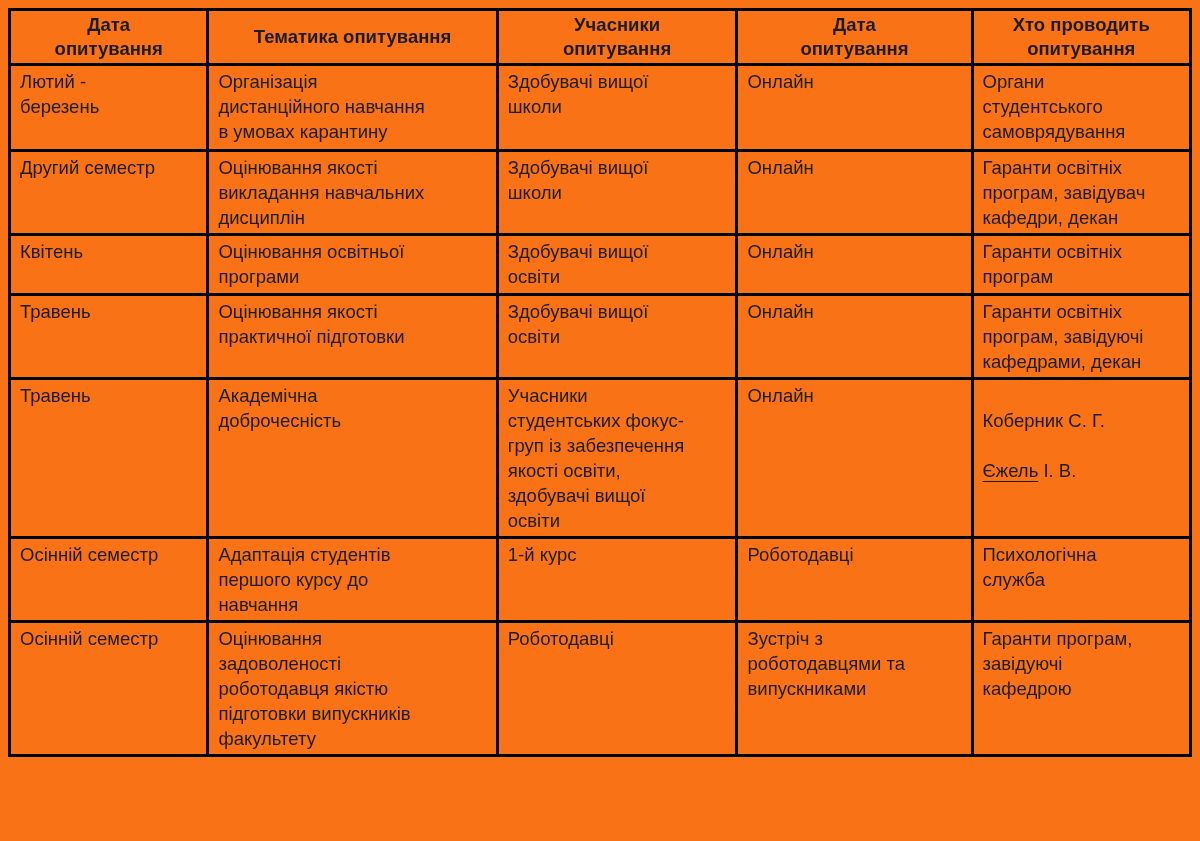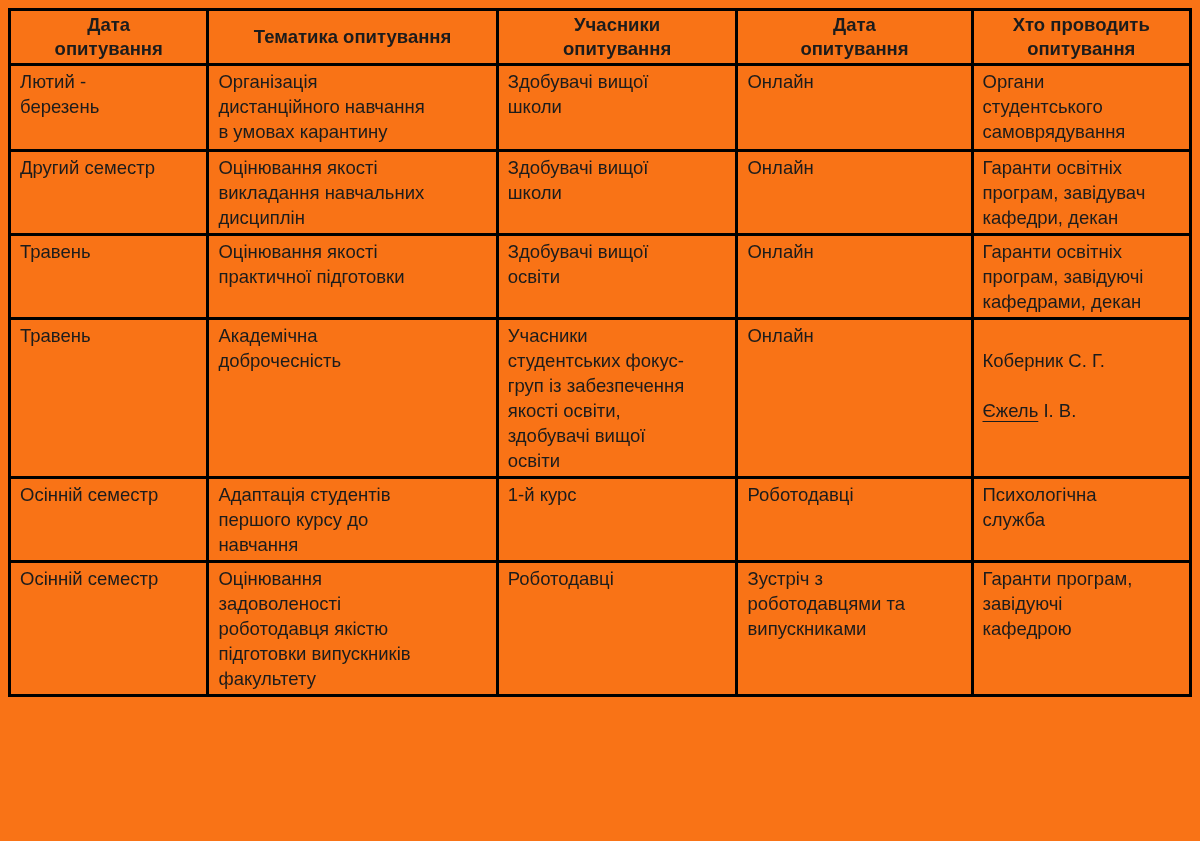--- a/index.html
+++ b/index.html
@@ -102,20 +102,30 @@
         <td>Оцінювання якості
 викладання навчальних
 дисциплін</td>
         <td>Здобувачі вищої
 школи</td>
         <td>Онлайн</td>
         <td>Гаранти освітніх
 програм, завідувач
 кафедри, декан</td>
       </tr>
+      <tr class="r2">
+        <td>Квітень</td>
+        <td>Оцінювання освітньої
+програми</td>
+        <td>Здобувачі вищої
+освіти</td>
+        <td>Онлайн</td>
+        <td>Гаранти освітніх
+програм</td>
+      </tr>
       <tr class="r3">
         <td>Травень</td>
         <td>Оцінювання якості
 практичної підготовки</td>
         <td>Здобувачі вищої
 освіти</td>
         <td>Онлайн</td>
         <td>Гаранти освітніх
 програм, завідуючі
 кафедрами, декан</td>

